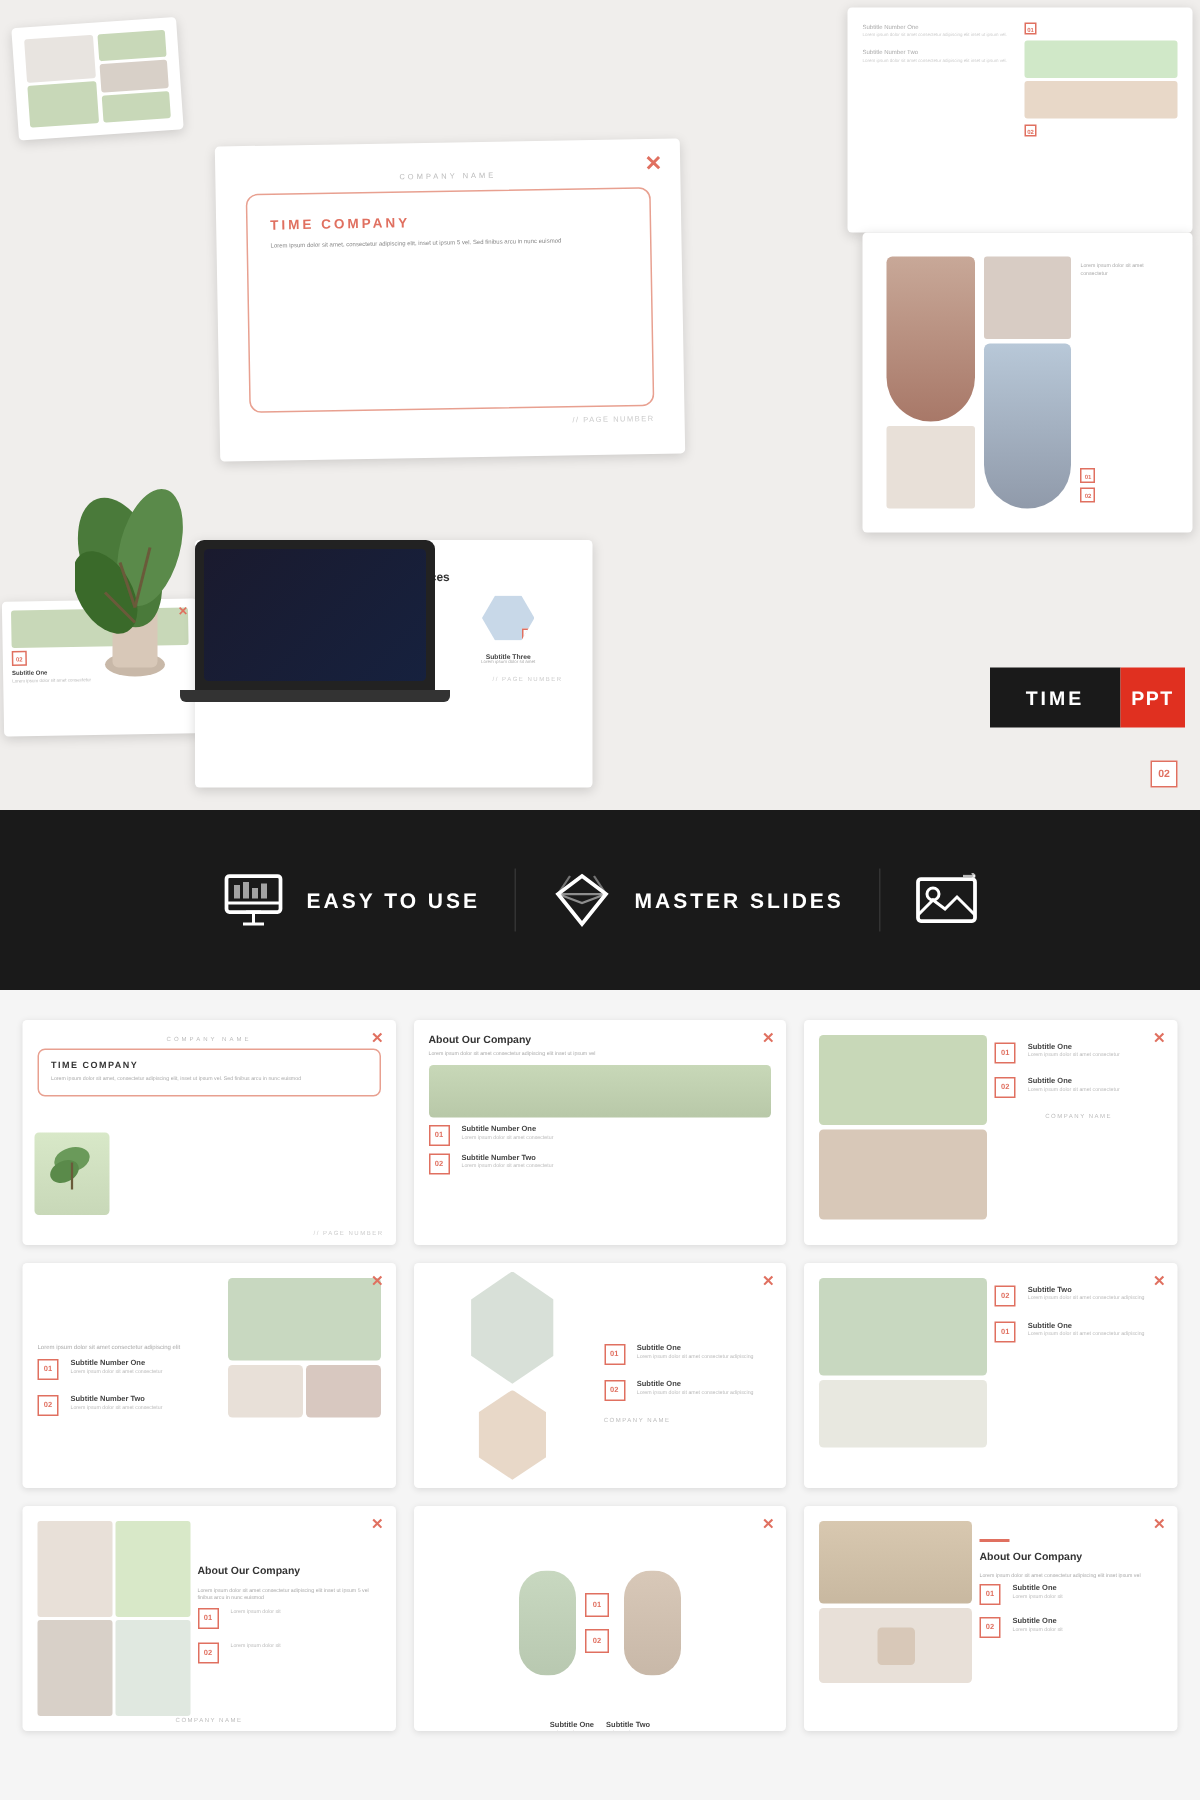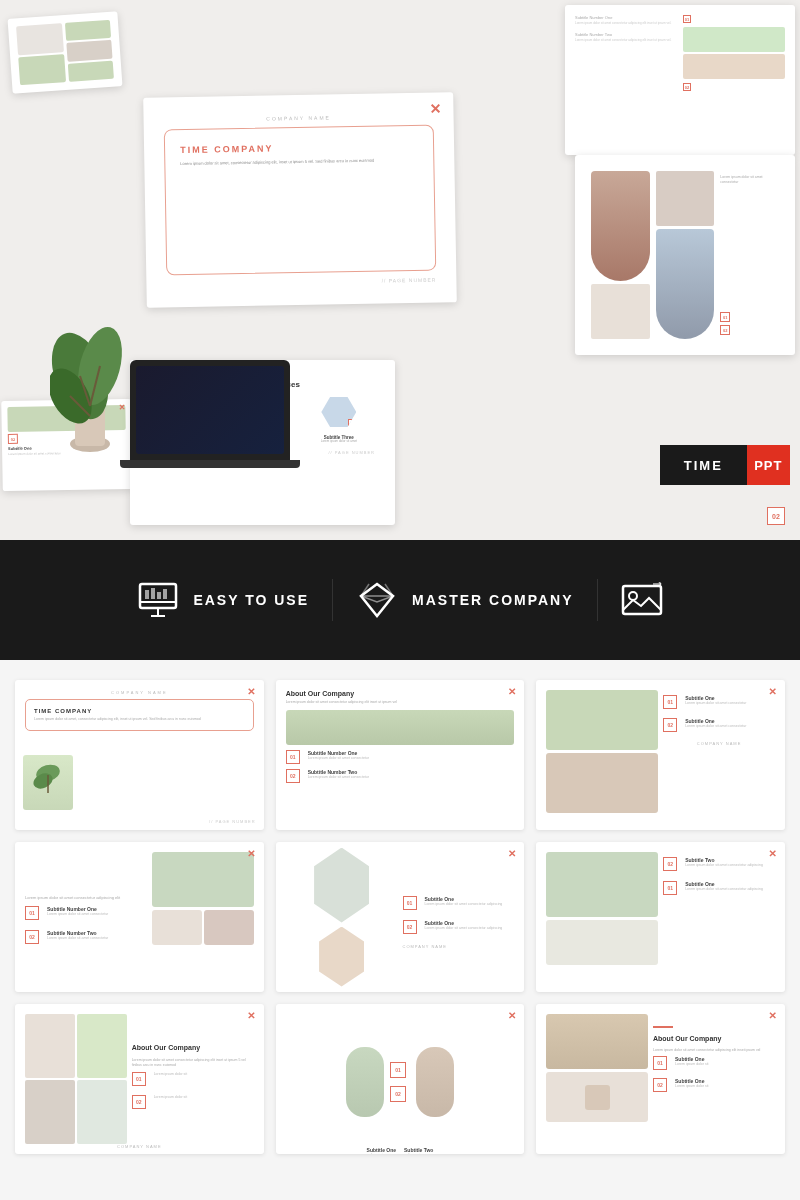--- a/index.html
+++ b/index.html
@@ -535,21 +535,21 @@
   <div class="feature-item">
     <div class="feature-icon">
       <svg width="40" height="40" viewBox="0 0 40 40" fill="none">
         <polygon points="20,4 36,16 20,36 4,16" stroke="white" stroke-width="2.5" fill="none"></polygon>
         <polygon points="20,4 36,16 20,22 4,16" stroke="white" stroke-width="1.5" fill="none" opacity="0.5"></polygon>
         <line x1="4" y1="16" x2="36" y2="16" stroke="white" stroke-width="1.5" opacity="0.5"></line>
         <line x1="12" y1="4" x2="4" y2="16" stroke="white" stroke-width="1.5" opacity="0.4"></line>
         <line x1="28" y1="4" x2="36" y2="16" stroke="white" stroke-width="1.5" opacity="0.4"></line>
       </svg>
     </div>
-    <span class="feature-label">MASTER COMPANY</span>
+    <span class="feature-label">MASTER SLIDES</span>
   </div>
 
   <div class="feature-item">
     <div class="feature-icon">
       <svg width="42" height="36" viewBox="0 0 42 36" fill="none">
         <rect x="2" y="4" width="38" height="28" rx="2" stroke="white" stroke-width="2.5" fill="none"></rect>
         <circle cx="12" cy="14" r="4" stroke="white" stroke-width="2" fill="none"></circle>
         <polyline points="2,28 12,18 20,24 28,16 40,28" stroke="white" stroke-width="2" fill="none"></polyline>
 
         <line x1="32" y1="2" x2="40" y2="2" stroke="white" stroke-width="1.5" opacity="0.7"></line>

